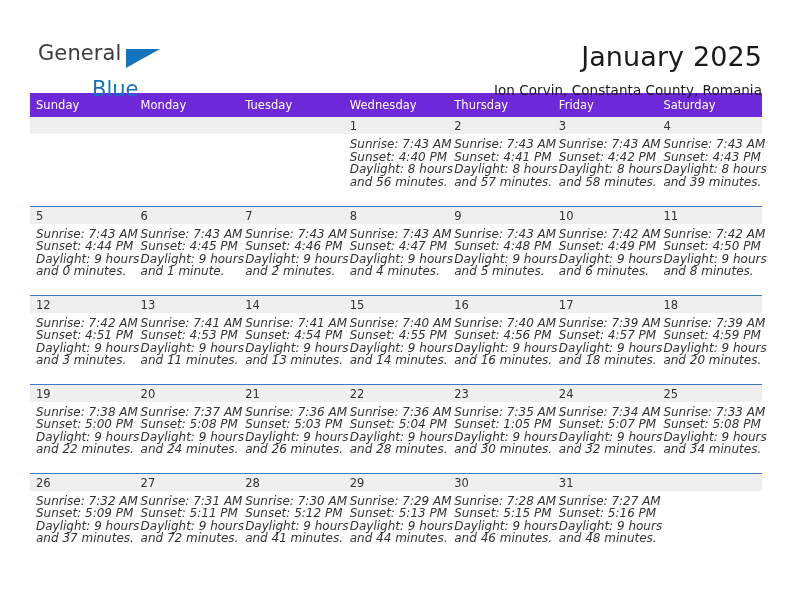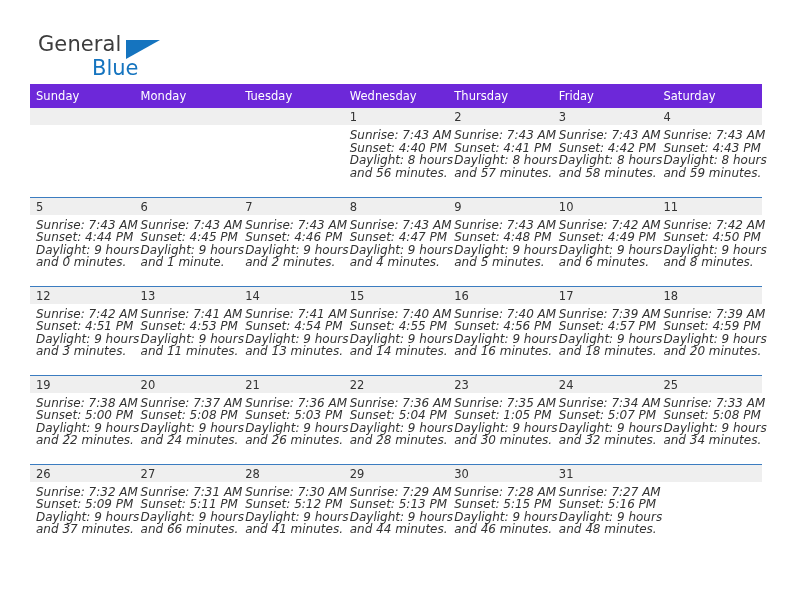--- a/index.html
+++ b/index.html
@@ -13,21 +13,21 @@
     background: #ffffff;
     font-family: "DejaVu Sans", "Liberation Sans", sans-serif;
     color: #222222;
     overflow: hidden;
   }
 
   .page {
     width: 792px;
     height: 480px;
     position: relative;
-    padding: 8px 30px;
+    padding: 17px 30px;
   }
 
   
   .header {
     height: 74px;
     padding-top: 26px;
     display: flex;
     align-items: flex-start;
     justify-content: space-between;
   }
@@ -42,21 +42,21 @@
     font-size: 21px;
     color: #3c3c3c;
     letter-spacing: 0.1px;
     line-height: 1;
     display: inline-block;
     font-family: "DejaVu Sans", "Liberation Sans", sans-serif;
   }
   .logo-blue {
     position: absolute;
     left: 62px;
-    top: 24px;
+    top: 36px;
     font-size: 21px;
     color: #1574bf;
     line-height: 1;
     font-family: "DejaVu Sans", "Liberation Sans", sans-serif;
   }
   .logo-triangle {
     position: absolute;
     left: 96px;
     top: 6px;
     width: 0;
@@ -136,20 +136,24 @@
 <div class="page">
 
   <div class="header">
 
     <div class="logo">
       <span class="logo-general">General</span>
       <span class="logo-triangle"></span>
       <span class="logo-blue">Blue</span>
     </div>
 
+    <div class="title-block">
+      <h1 class="cal-title">January 2025</h1>
+      <div class="cal-subtitle">Ion Corvin, Constanta County, Romania</div>
+    </div>
 
   </div>
 
   <table class="calendar">
     <thead>
       <tr id="hdr-row">
           <th>Sunday</th>
           <th>Monday</th>
           <th>Tuesday</th>
           <th>Wednesday</th>
@@ -195,21 +199,21 @@
               <div>Daylight: 8 hours</div>
               <div>and 58 minutes.</div>
             </div>
           </td>
           <td class="">
             <div class="daynum-band">4</div>
             <div class="cell-body">
               <div>Sunrise: 7:43 AM</div>
               <div>Sunset: 4:43 PM</div>
               <div>Daylight: 8 hours</div>
-              <div>and 59 minutes.</div>
+              <div>and 39 minutes.</div>
             </div>
           </td>
         </tr>
         <tr class="week-2">
           <td class="">
             <div class="daynum-band">5</div>
             <div class="cell-body">
               <div>Sunrise: 7:43 AM</div>
               <div>Sunset: 4:44 PM</div>
               <div>Daylight: 9 hours</div>
@@ -410,21 +414,21 @@
               <div>Daylight: 9 hours</div>
               <div>and 37 minutes.</div>
             </div>
           </td>
           <td class="">
             <div class="daynum-band">27</div>
             <div class="cell-body">
               <div>Sunrise: 7:31 AM</div>
               <div>Sunset: 5:11 PM</div>
               <div>Daylight: 9 hours</div>
-              <div>and 66 minutes.</div>
+              <div>and 72 minutes.</div>
             </div>
           </td>
           <td class="">
             <div class="daynum-band">28</div>
             <div class="cell-body">
               <div>Sunrise: 7:30 AM</div>
               <div>Sunset: 5:12 PM</div>
               <div>Daylight: 9 hours</div>
               <div>and 41 minutes.</div>
             </div>

